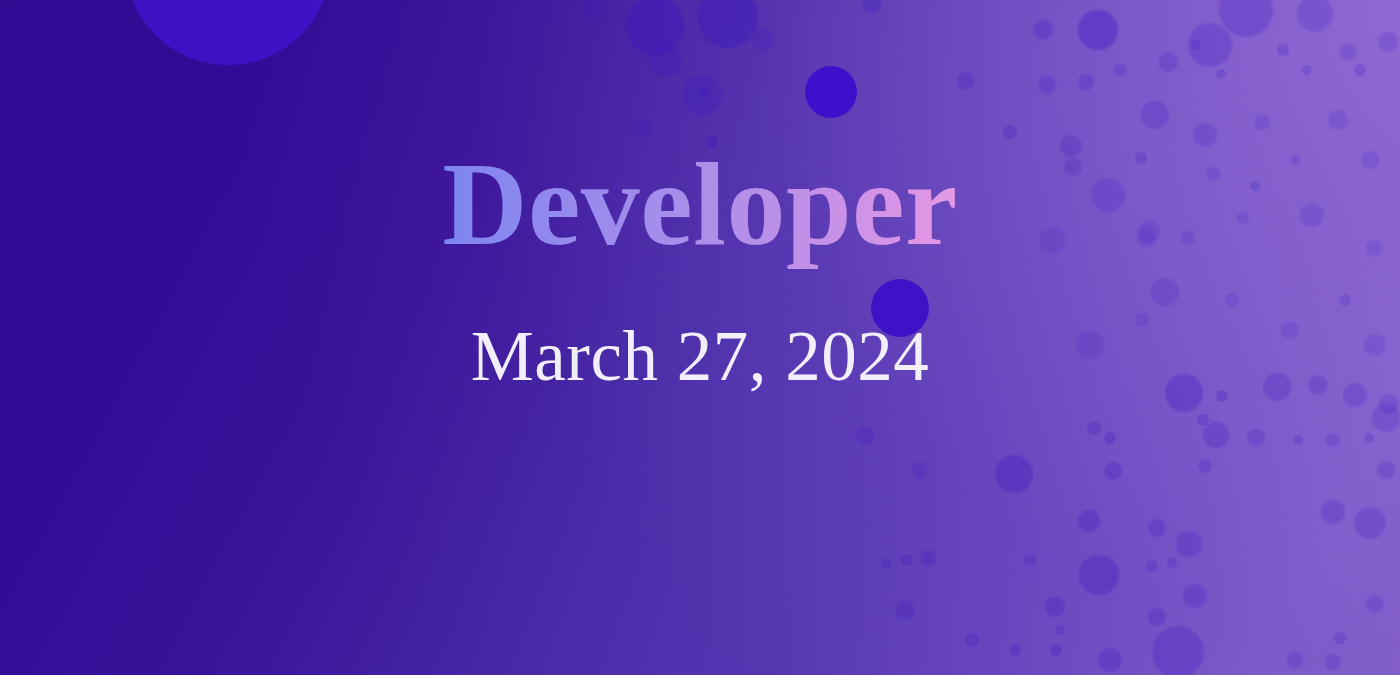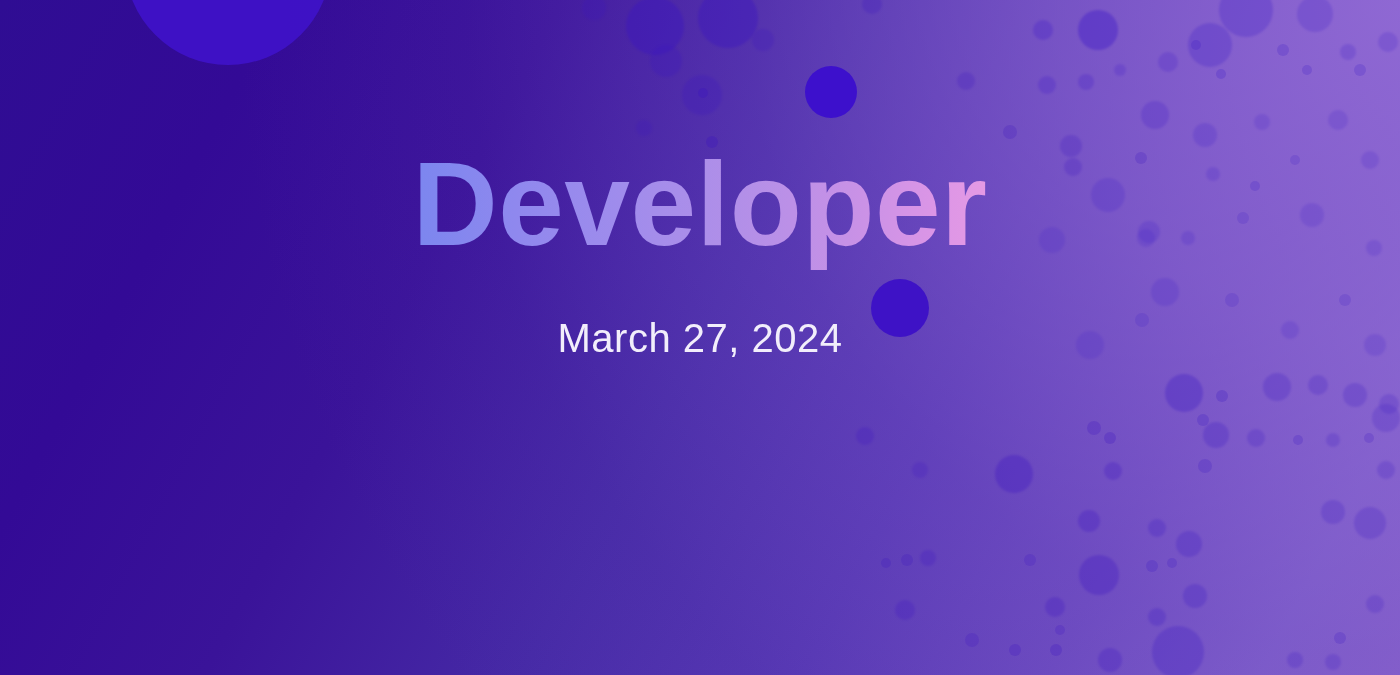--- a/index.html
+++ b/index.html
@@ -6,21 +6,21 @@
   html, body {
     margin: 0;
     padding: 0;
     background: #1a0a4a;
   }
   #banner {
     position: relative;
     width: 1400px;
     height: 675px;
     overflow: hidden;
-    font-family: Liberation Sans, sans-serif;
+    font-family: Liberation Serif, serif;
     
     background:
       radial-gradient(circle at 100% 0%,
         rgba(150,110,215,0.85) 0%,
         rgba(150,110,215,0.55) 22%,
         rgba(130,90,205,0.28) 42%,
         rgba(110,70,190,0.08) 60%,
         rgba(80,40,165,0) 75%),
       linear-gradient(118deg,
         #2f0d93 0%,
@@ -73,21 +73,21 @@
     background-clip: text;
     color: transparent;
     -webkit-text-fill-color: transparent;
   }
   #title-line-1 { margin-top: 137px; }
   #title-line-2 { margin-top: 0px; }
 
   #date {
     margin: 14px;
     margin-top: 44px;
-    font-size: 40px;
+    font-size: 71px;
     font-weight: 400;
     letter-spacing: 0.5px;
     color: #f2eefb;
     white-space: nowrap;
   }
 </style>
 </head>
 <body>
 
 <div id="banner">

